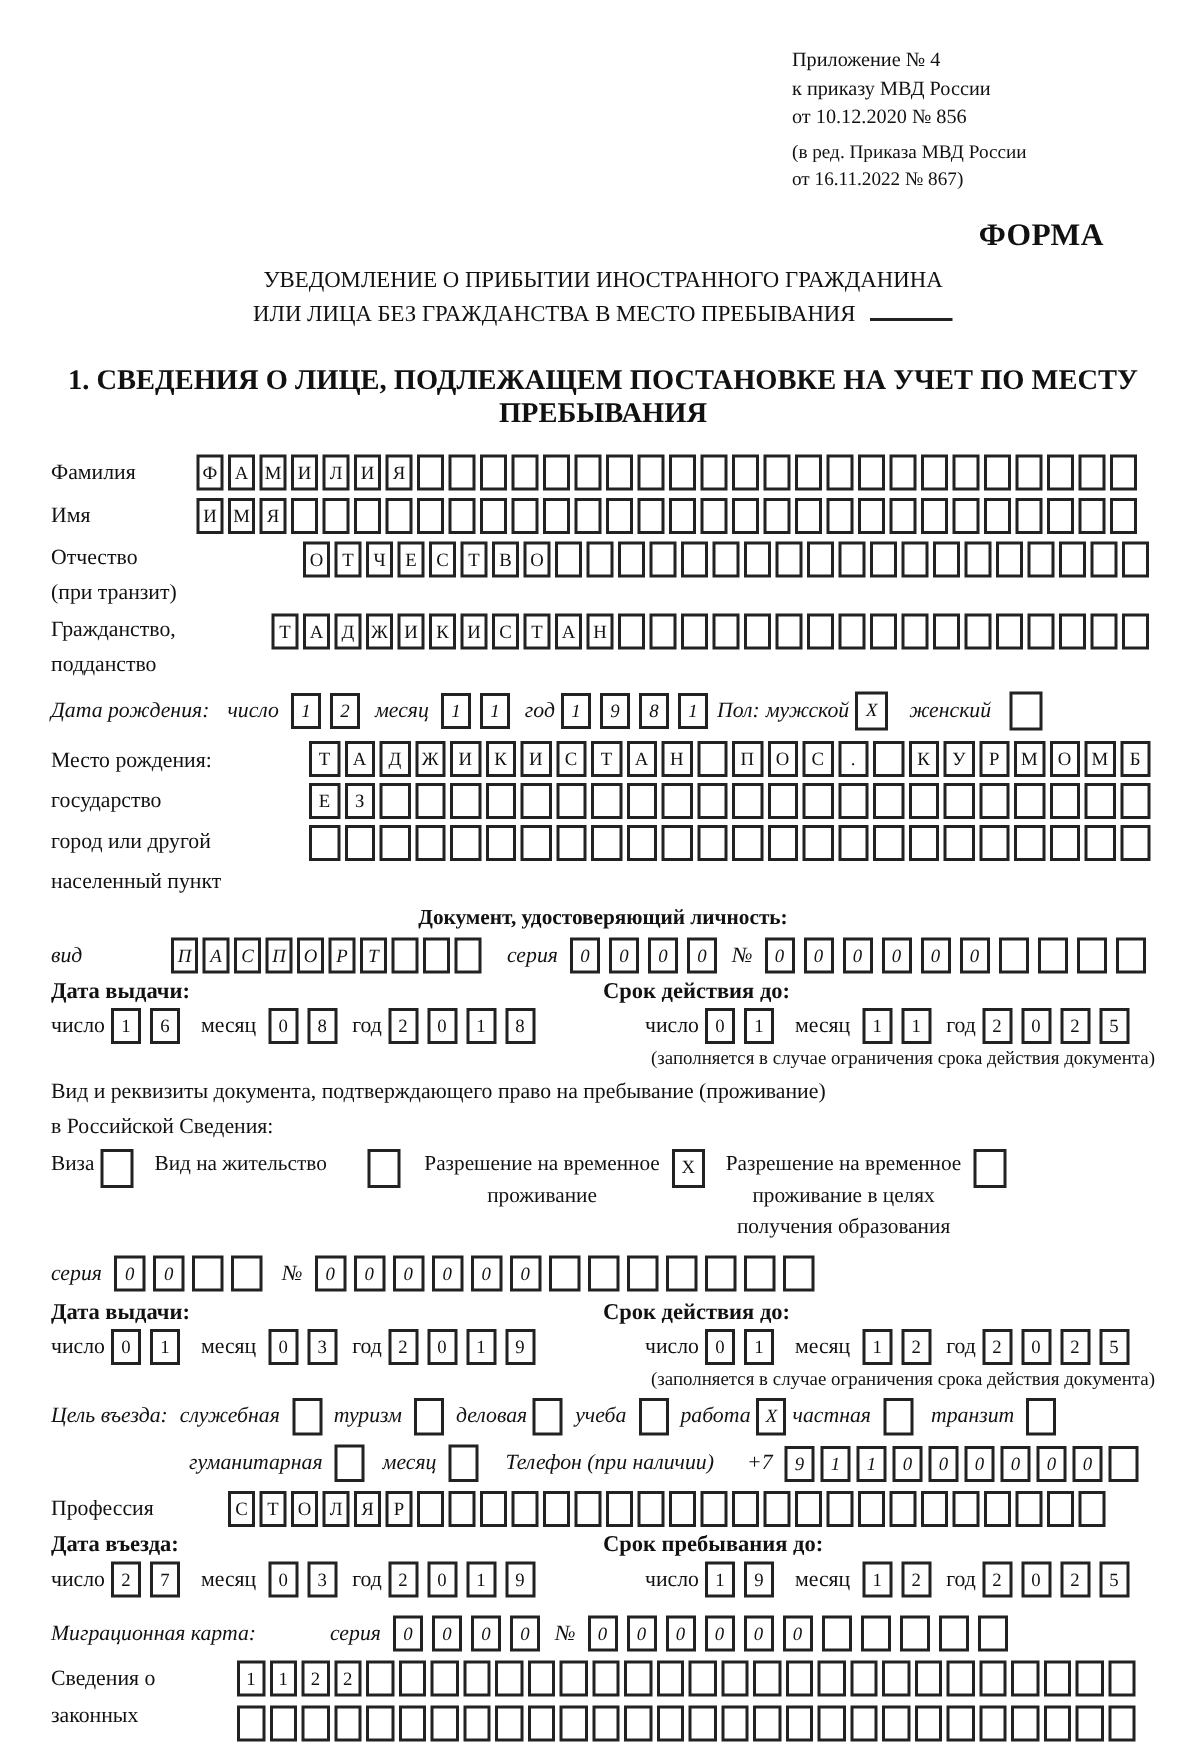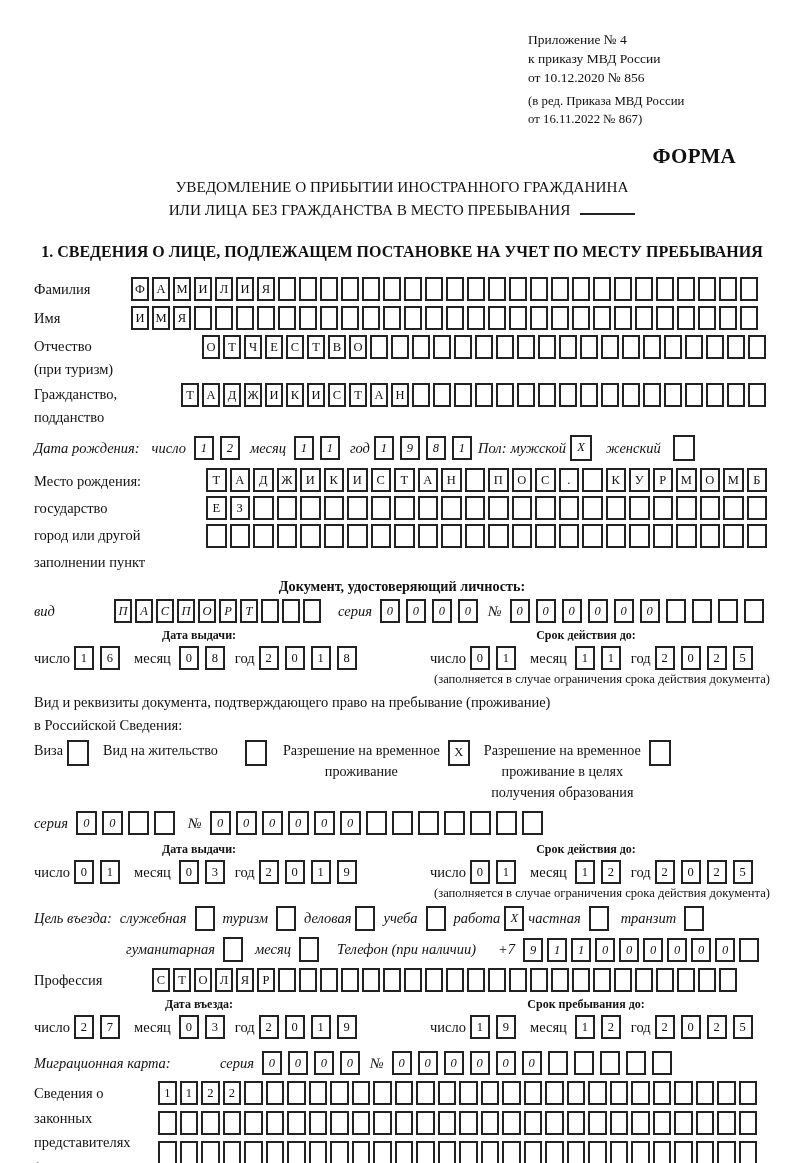--- a/index.html
+++ b/index.html
@@ -12,21 +12,21 @@
   }
   .page { padding:30px 30px 0 34px; }
 
   .appendix { width:220px; margin-left:auto; margin-right:22px; font-size:13.5px; line-height:19px; }
   .appendix .ed { margin-top:5px; font-size:12.8px; line-height:18px; }
   .forma { font-weight:bold; text-align:right; margin:16px 34px 6px 0; font-size:21px; letter-spacing:.3px; }
 
   .title { text-align:center; font-weight:normal; font-size:15.2px; line-height:23px; margin-top:4px; }
   .blank-line { display:inline-block; width:55px; border-bottom:2px solid #222; height:13px; margin-left:10px; }
 
-  .sec1 { text-align:center; font-weight:bold; font-size:16px; margin:22px 0 16px; }
+  .sec1 { text-align:center; font-weight:bold; font-size:19px; margin:22px 0 16px; }
 
   .row { display:flex; align-items:flex-start; margin-bottom:5px; }
   .lbl { flex:none; line-height:24px; }
   .lines { line-height:23px; }
   .cells { white-space:nowrap; line-height:0; font-weight:bold;}
   .cell {
     display:inline-block; width:18px; height:24px; border:2px solid #222;
     margin-right:3px; text-align:center; font-size:12.5px; line-height:20px;
     vertical-align:top; background:#fff; font-weight:normal;
   }
@@ -34,21 +34,21 @@
   .md .cell { width:21px; margin-right:5px; }
   .dt .cell { width:20px; margin-right:6px; }
   .ph .cell { width:20px; margin-right:4px; }
   .sm .cell { width:18.5px; }
   .checkbox .cell { width:22px; height:26px; margin-right:0; }
   .cb-sm .cell { width:20px; height:25px; margin-right:0; }
 
   .inline { display:flex; align-items:center;font-style:italic; }
   .gap4 { margin-right:4px; } .gap8 { margin-right:8px; } .gap12 { margin-right:12px; }
 
-  .dhead { font-weight:bold; text-align:center; font-size:12px; line-height:17px; }
+  .dhead { font-weight:bold; font-size:15px; line-height:17px; }
   .dcols { display:flex; }
   .dcol-l { flex:none; width:368px; }
   .dcol-r { flex:1; }
   .drow { display:flex; align-items:center; margin-top:2px; }
   .note { font-size:12.6px; text-align:right; margin-top:2px; }
 
   .opt { display:flex; align-items:flex-start; }
   .opt .ol { text-align:center; line-height:21px; font-size:14.2px; }
   .intro { line-height:23px; }
 
@@ -83,21 +83,21 @@
   </div>
 
   <div class="row">
     <div class="lbl" style="width:97px">Имя</div>
     <div class="cells"><span class="cell">И</span><span class="cell">М</span><span class="cell">Я</span><span class="cell"></span><span class="cell"></span><span class="cell"></span><span class="cell"></span><span class="cell"></span><span class="cell"></span><span class="cell"></span><span class="cell"></span><span class="cell"></span><span class="cell"></span><span class="cell"></span><span class="cell"></span><span class="cell"></span><span class="cell"></span><span class="cell"></span><span class="cell"></span><span class="cell"></span><span class="cell"></span><span class="cell"></span><span class="cell"></span><span class="cell"></span><span class="cell"></span><span class="cell"></span><span class="cell"></span><span class="cell"></span><span class="cell"></span><span class="cell"></span></div>
   </div>
 
   <div class="row" style="margin-bottom:2px">
     <div class="lbl lines" style="width:168px">
       <div>Отчество</div>
-      <div>(при туризм)</div>
+      <div>(при транзит)</div>
     </div>
     <div class="cells"><span class="cell">О</span><span class="cell">Т</span><span class="cell">Ч</span><span class="cell">Е</span><span class="cell">С</span><span class="cell">Т</span><span class="cell">В</span><span class="cell">О</span><span class="cell"></span><span class="cell"></span><span class="cell"></span><span class="cell"></span><span class="cell"></span><span class="cell"></span><span class="cell"></span><span class="cell"></span><span class="cell"></span><span class="cell"></span><span class="cell"></span><span class="cell"></span><span class="cell"></span><span class="cell"></span><span class="cell"></span><span class="cell"></span><span class="cell"></span><span class="cell"></span><span class="cell"></span></div>
   </div>
 
   <div class="row" style="margin-bottom:6px">
     <div class="lbl lines" style="width:147px">
       <div>Гражданство,</div>
       <div>подданство</div>
     </div>
     <div class="cells"><span class="cell">Т</span><span class="cell">А</span><span class="cell">Д</span><span class="cell">Ж</span><span class="cell">И</span><span class="cell">К</span><span class="cell">И</span><span class="cell">С</span><span class="cell">Т</span><span class="cell">А</span><span class="cell">Н</span><span class="cell"></span><span class="cell"></span><span class="cell"></span><span class="cell"></span><span class="cell"></span><span class="cell"></span><span class="cell"></span><span class="cell"></span><span class="cell"></span><span class="cell"></span><span class="cell"></span><span class="cell"></span><span class="cell"></span><span class="cell"></span><span class="cell"></span><span class="cell"></span><span class="cell"></span></div>
@@ -116,21 +116,21 @@
     <span class="cells checkbox" style="margin-right:14px"><span class="cell">X</span></span>
     <span class="gap12">женский</span>
     <span class="cells checkbox"><span class="cell"></span></span>
   </div>
 
   <div class="row" style="margin-bottom:2px">
     <div class="lbl" style="width:172px;line-height:27px">
       <div>Место рождения:</div>
       <div>государство</div>
       <div>город или другой</div>
-      <div>заполнении пункт</div>
+      <div>населенный пункт</div>
     </div>
     <div>
       <div class="cells lg" style="margin-bottom:4px"><span class="cell">Т</span><span class="cell">А</span><span class="cell">Д</span><span class="cell">Ж</span><span class="cell">И</span><span class="cell">К</span><span class="cell">И</span><span class="cell">С</span><span class="cell">Т</span><span class="cell">А</span><span class="cell">Н</span><span class="cell"></span><span class="cell">П</span><span class="cell">О</span><span class="cell">С</span><span class="cell">.</span><span class="cell"></span><span class="cell">К</span><span class="cell">У</span><span class="cell">Р</span><span class="cell">М</span><span class="cell">О</span><span class="cell">М</span><span class="cell">Б</span></div>
       <div class="cells lg" style="margin-bottom:4px"><span class="cell">Е</span><span class="cell">З</span><span class="cell"></span><span class="cell"></span><span class="cell"></span><span class="cell"></span><span class="cell"></span><span class="cell"></span><span class="cell"></span><span class="cell"></span><span class="cell"></span><span class="cell"></span><span class="cell"></span><span class="cell"></span><span class="cell"></span><span class="cell"></span><span class="cell"></span><span class="cell"></span><span class="cell"></span><span class="cell"></span><span class="cell"></span><span class="cell"></span><span class="cell"></span><span class="cell"></span></div>
       <div class="cells lg"><span class="cell"></span><span class="cell"></span><span class="cell"></span><span class="cell"></span><span class="cell"></span><span class="cell"></span><span class="cell"></span><span class="cell"></span><span class="cell"></span><span class="cell"></span><span class="cell"></span><span class="cell"></span><span class="cell"></span><span class="cell"></span><span class="cell"></span><span class="cell"></span><span class="cell"></span><span class="cell"></span><span class="cell"></span><span class="cell"></span><span class="cell"></span><span class="cell"></span><span class="cell"></span><span class="cell"></span></div>
     </div>
   </div>
 
   <div style="text-align:center;font-weight:bold;font-size:14.2px;margin:2px 0 4px">Документ, удостоверяющий личность:</div>
 

